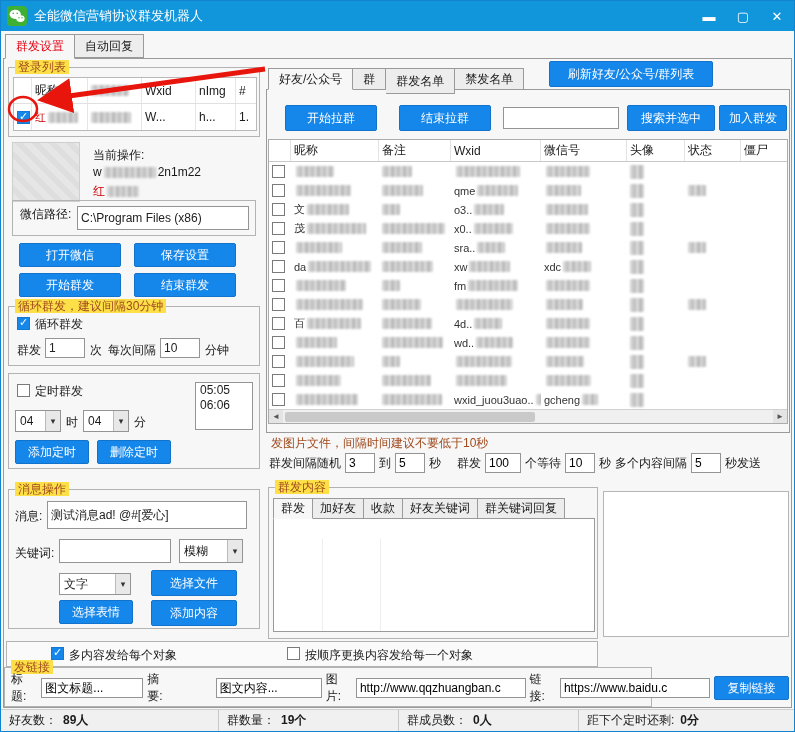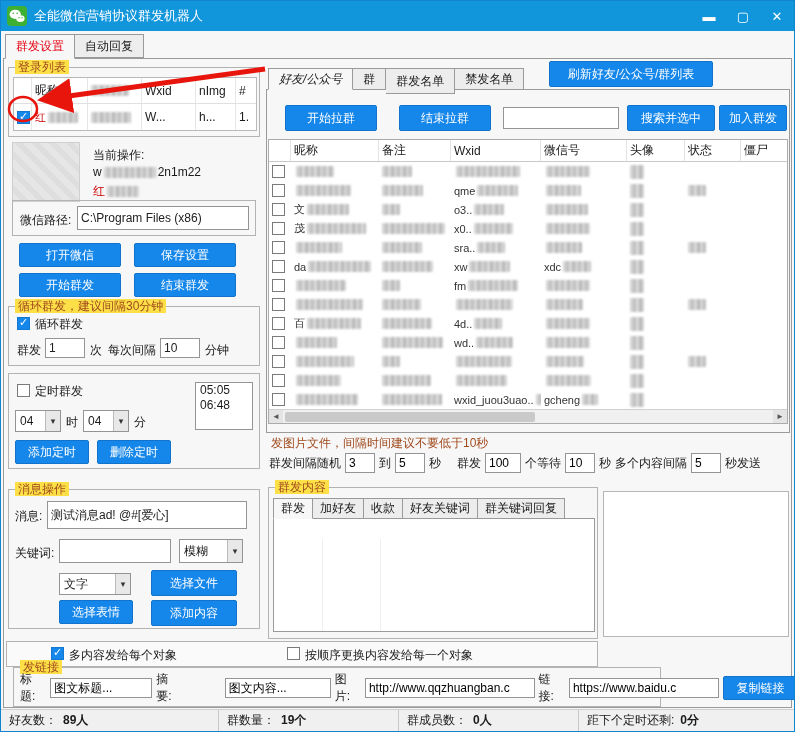--- a/index.html
+++ b/index.html
@@ -122,21 +122,21 @@
   <div class="avbox" style="left:11px;top:141px;width:68px;height:60px;"></div>
   <span class="lbl" style="left:92px;top:146px;">当前操作:</span>
   <span class="lbl" style="left:92px;top:164px;">
     <span>w</span><span class="blur" style="width:52px;margin:0 2px;"></span><span>2n1m22</span>
   </span>
   <span class="lbl" style="left:92px;top:182px;color:#c00;">
     <span>红</span><span class="blur" style="width:32px;margin-left:2px;"></span>
   </span>
 
   <div class="group" style="left:11px;top:199px;width:244px;height:36px;">
-    <span class="lbl" style="left:7px;top:11px;">微信路径:</span>
+    <span class="lbl" style="left:7px;top:5px;">微信路径:</span>
     <input class="input" style="left: 64px; top: 5px; width: 172px; height: 24px;" value="C:\Program Files (x86)">
   </div>
 
   <div class="btn" style="left:133px;top:242px;width:102px;height:24px;">保存设置</div>
   <div class="btn" style="left:18px;top:242px;width:102px;height:24px;">打开微信</div>
   <div class="btn" style="left:18px;top:272px;width:102px;height:24px;">开始群发</div>
   <div class="btn" style="left:133px;top:272px;width:102px;height:24px;">结束群发</div>
 
   <div class="group" style="left:7px;top:305px;width:252px;height:60px;">
     <span class="gtitle">循环群发，建议间隔30分钟</span>
@@ -148,21 +148,21 @@
     <span class="lbl" style="left:99px;top:35px;">每次间隔</span>
     <input class="input" style="left: 151px; top: 31px; width: 40px; height: 20px;" value="10">
     <span class="lbl" style="left:196px;top:35px;">分钟</span>
   </div>
 
   <div class="group" style="left:7px;top:372px;width:252px;height:96px;">
     <span class="checkbox" style="position:absolute;left:8px;top:10px;"></span>
     <span class="lbl" style="left:26px;top:9px;">定时群发</span>
     <div class="listbox" style="left:186px;top:8px;width:58px;height:48px;">
       <div>05:05</div>
-      <div>06:48</div>
+      <div>06:06</div>
     </div>
     <div class="select" style="left:6px;top:36px;width:46px;height:22px;">
       <span>04</span>
         <span class="arr">▾</span>
     </div>
     <span class="lbl" style="left:57px;top:40px;">时</span>
     <div class="select" style="left:74px;top:36px;width:46px;height:22px;">
       <span>04</span>
         <span class="arr">▾</span>
     </div>
@@ -186,21 +186,21 @@
         <span class="arr">▾</span>
     </div>
     <div class="btn" style="left:142px;top:80px;width:86px;height:26px;">选择文件</div>
     <div class="btn" style="left:50px;top:110px;width:74px;height:24px;">选择表情</div>
     <div class="btn" style="left:142px;top:110px;width:86px;height:26px;">添加内容</div>
   </div>
 
   <div class="btn" style="left:548px;top:60px;width:164px;height:26px;">刷新好友/公众号/群列表</div>
 
   <div class="tabrow" style="left:267px;top:67px;">
-    <span class="tab active" style="height:22px;font-style:italic;">好友/公众号</span>
+    <span class="tab active" style="height:22px;">好友/公众号</span>
     <span class="tab" style="height:22px;">群</span>
     <span class="tab" style="height:26px;">群发名单</span>
     <span class="tab" style="height:22px;">禁发名单</span>
   </div>
   <div class="page" style="left:265px;top:88px;width:524px;height:344px;"></div>
 
   <div class="btn" style="left:284px;top:104px;width:92px;height:26px;">开始拉群</div>
   <div class="btn" style="left:398px;top:104px;width:92px;height:26px;">结束拉群</div>
   <input class="input" style="left: 502px; top: 106px; width: 116px; height: 22px;" value="">
   <div class="btn" style="left:626px;top:104px;width:88px;height:26px;">搜索并选中</div>
@@ -595,21 +595,21 @@
 
   <div class="preview" style="left:602px;top:490px;width:186px;height:146px;"></div>
 
   <div class="group" style="left:5px;top:640px;width:592px;height:26px;background:#fafafa;">
     <span class="checkbox checked" style="position:absolute;left:44px;top:5px;"></span>
     <span class="lbl" style="left:62px;top:5px;">多内容发给每个对象</span>
     <span class="checkbox" style="position:absolute;left:280px;top:5px;"></span>
     <span class="lbl" style="left:298px;top:5px;">按顺序更换内容发给每一个对象</span>
   </div>
 
-  <div class="group" style="left:12px;top:666px;width:648px;height:40px;">
+  <div class="group" style="left:3px;top:666px;width:648px;height:40px;">
     <span class="gtitle">发链接</span>
     <div class="flexrow" style="left:6px;top:8px;width:778px;height:24px;gap:4px;">
       <span>标题:</span>
       <input class="ninput" style="width: 102px;" value="图文标题...">
       <span>摘要:</span>
       <input class="ninput" style="width: 106px; margin-left: 38px;" value="图文内容...">
       <span>图片:</span>
       <input class="ninput" style="width: 176px;" value="http://www.qqzhuangban.c">
       <span>链接:</span>
       <input class="ninput" style="width: 150px;" value="https://www.baidu.c">

